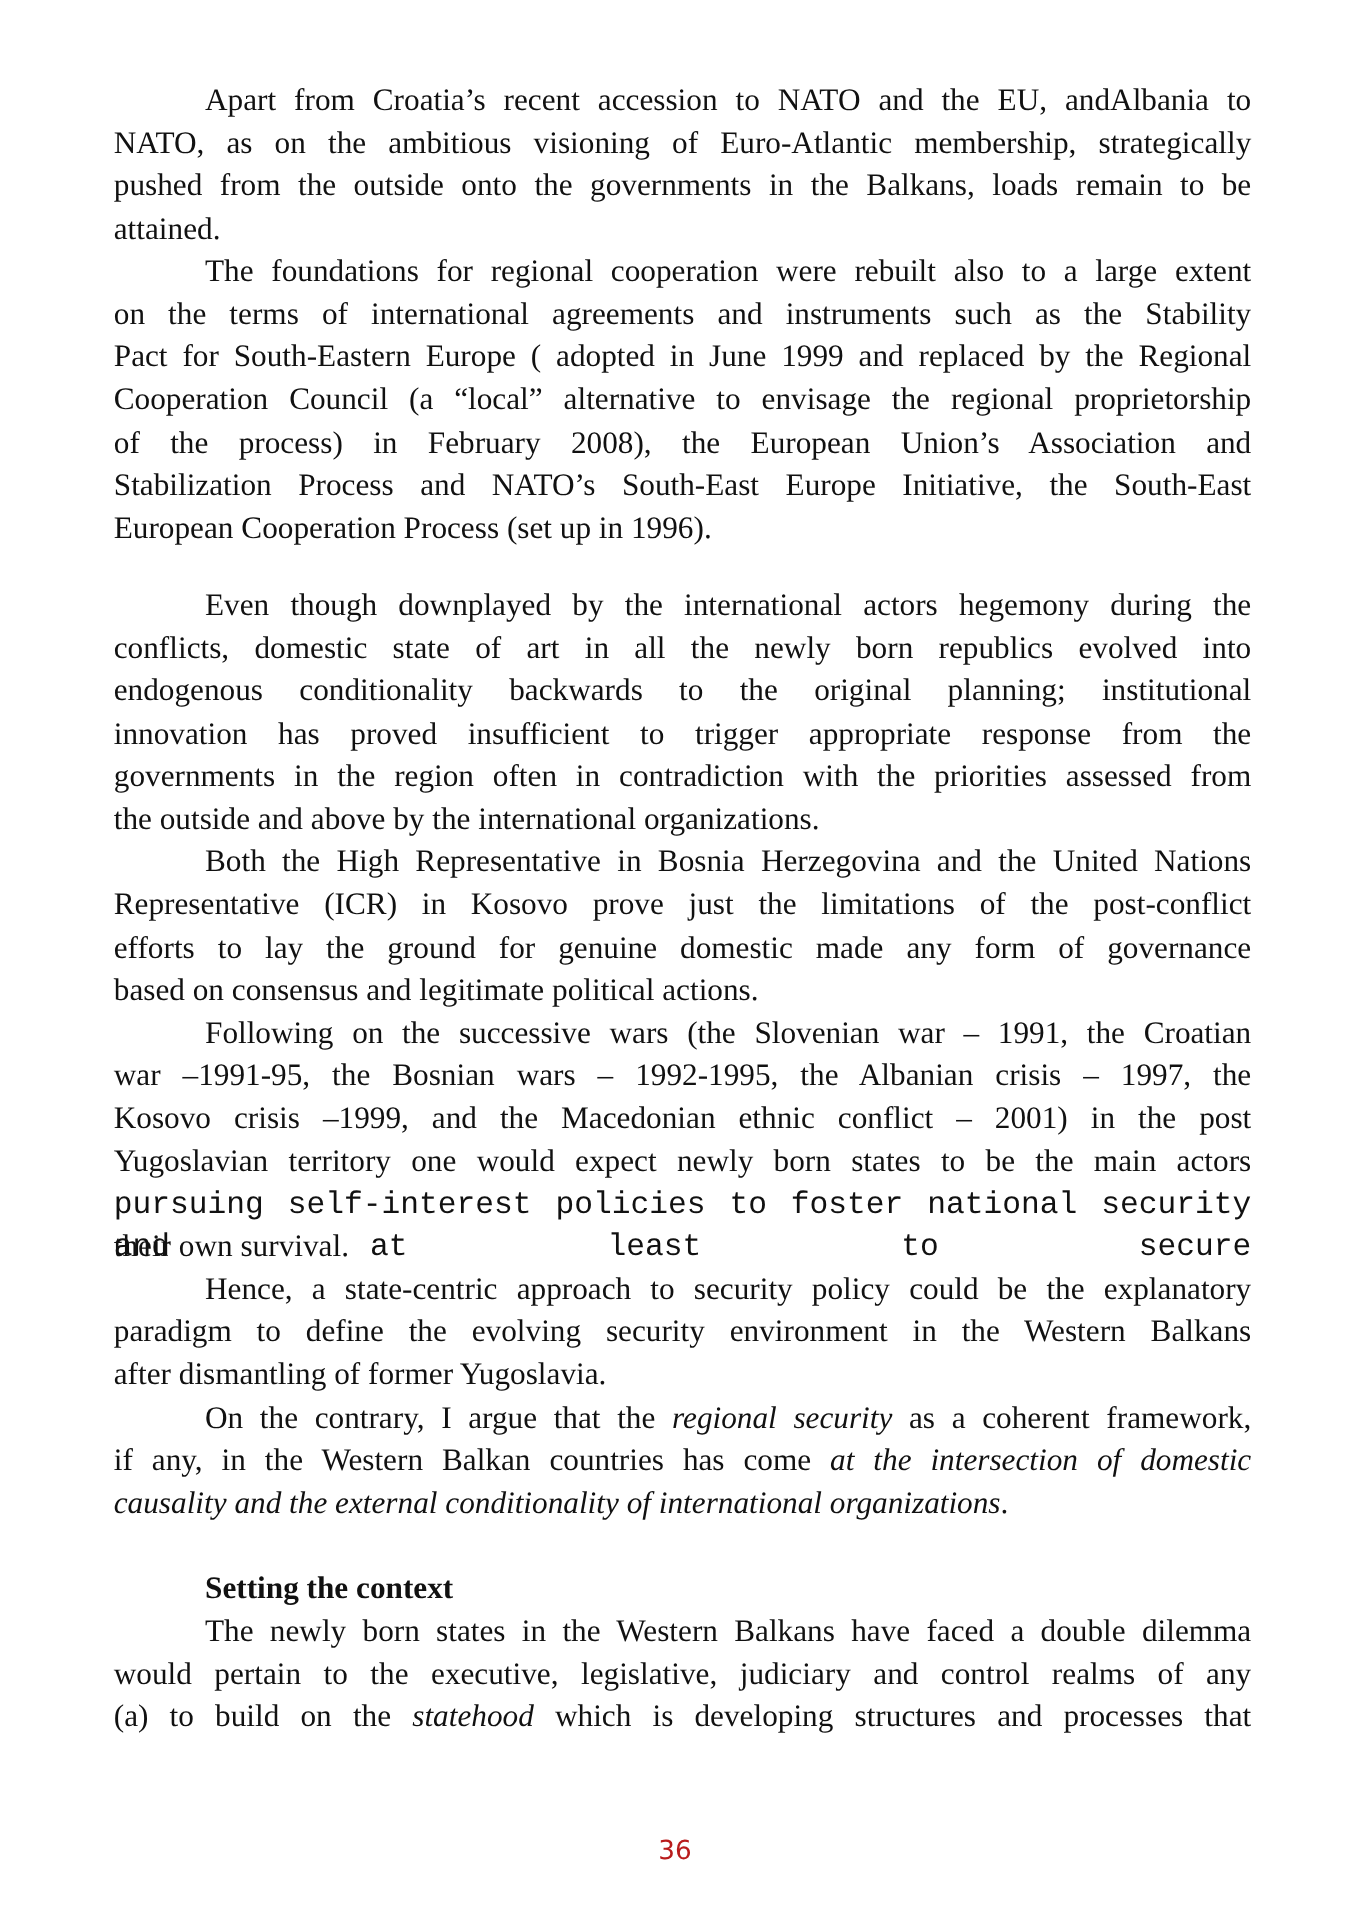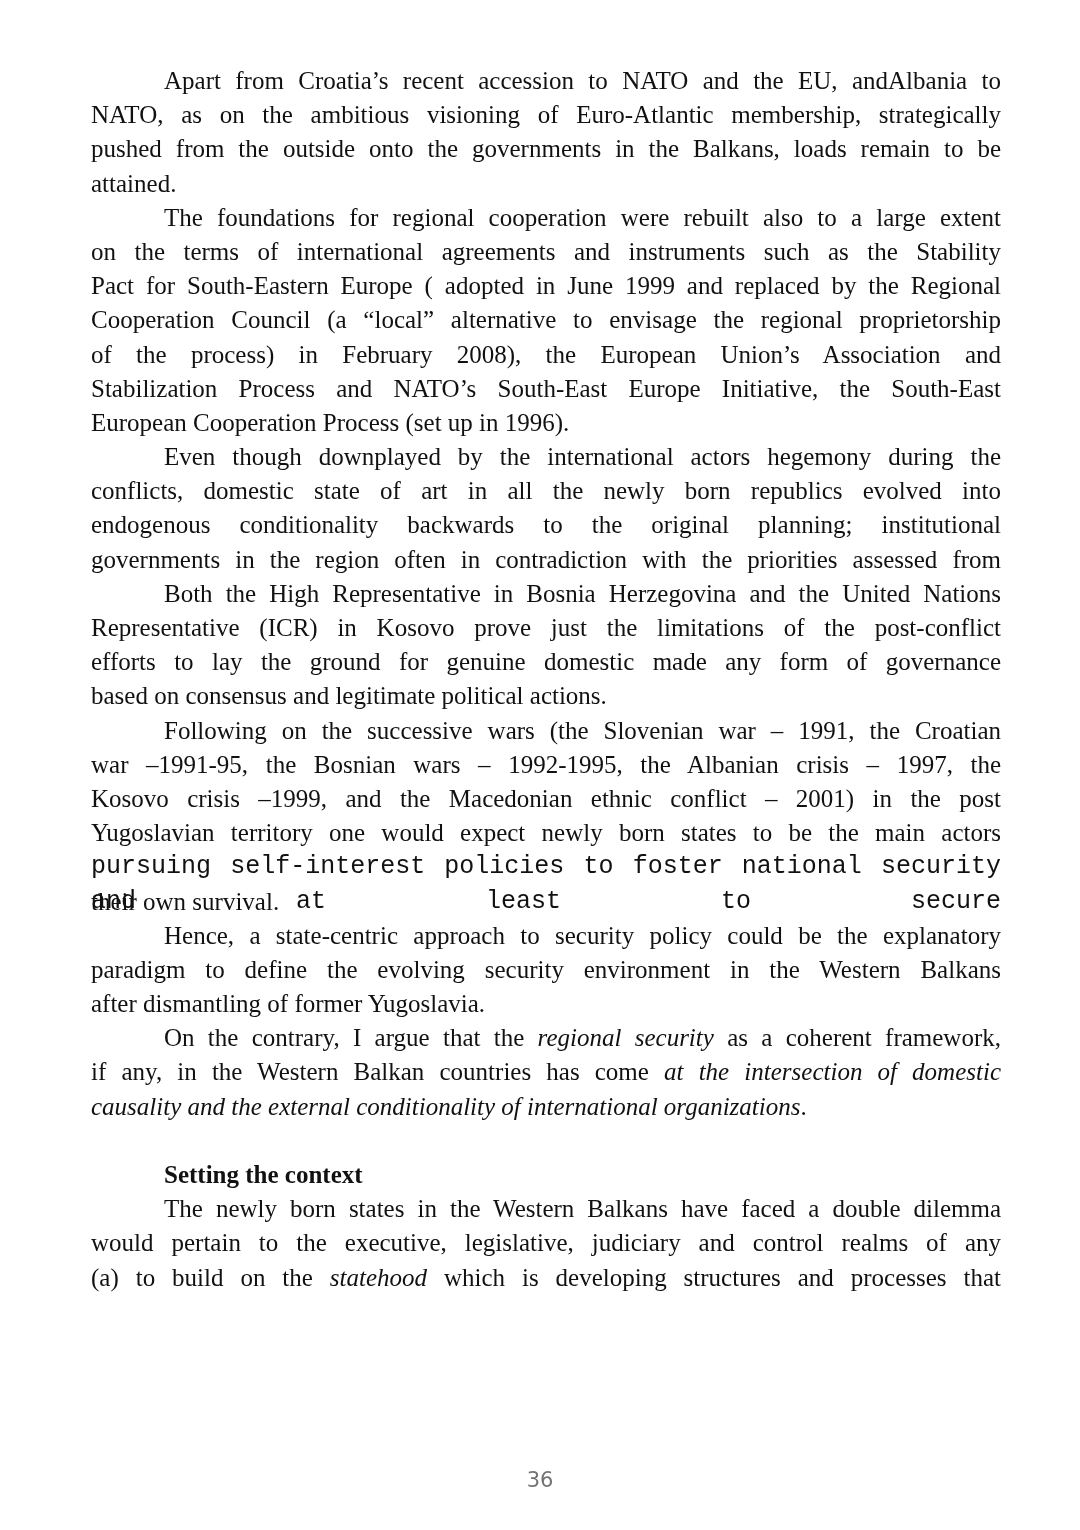--- a/index.html
+++ b/index.html
@@ -60,21 +60,21 @@
       font-style: italic;
     }
     .page-number {
       position: absolute;
       left: 0;
       width: 1080px;
       top: 1468px;
       text-align: center;
       font-family: "DejaVu Sans", "Liberation Sans", sans-serif;
       font-size: 21px;
-      color: #737373;
+      color: #b91c1c;
     }
   </style>
 </head>
 <body>
 
 <div class="page">
 
   <div class="para">
     <span class="line indent">
         <span class="line-inner" style="white-space: normal; display: block; width: 837px;">Apart from Croatia’s recent accession to NATO and the EU, andAlbania to</span>
@@ -105,31 +105,35 @@
         <span class="line-inner" style="white-space: normal; display: block; width: 910px;">of the process) in February 2008), the European Union’s Association and</span>
       </span>
     <span class="line">
         <span class="line-inner" style="white-space: normal; display: block; width: 910px;">Stabilization Process and NATO’s South-East Europe Initiative, the South-East</span>
       </span>
     <span class="line last"><span class="line-inner" style="white-space: nowrap; display: inline-block; width: auto;">European Cooperation Process (set up in 1996).</span></span>
   </div>
 
   <div class="para">
     <span class="line indent">
-        <span class="line-inner" style="white-space: normal; display: block; width: 837px;">Even though downplayed by the international actors hegemony during the</span>
+        <span class="line-inner" style="white-space: normal; display: block; width: 837px; margin-top: 28px;">Even though downplayed by the international actors hegemony during the</span>
       </span>
     <span class="line">
         <span class="line-inner" style="white-space: normal; display: block; width: 910px;">conflicts, domestic state of art in all the newly born republics evolved into</span>
       </span>
     <span class="line">
         <span class="line-inner" style="white-space: normal; display: block; width: 910px;">endogenous conditionality backwards to the original planning; institutional</span>
       </span>
     <span class="line">
+        <span class="line-inner" style="white-space: normal; display: block; width: 910px;">innovation has proved insufficient to trigger appropriate response from the</span>
+      </span>
+    <span class="line">
         <span class="line-inner" style="white-space: normal; display: block; width: 910px;">governments in the region often in contradiction with the priorities assessed from</span>
       </span>
+    <span class="line last"><span class="line-inner" style="white-space: nowrap; display: inline-block; width: auto;">the outside and above by the international organizations.</span></span>
   </div>
 
   <div class="para">
     <span class="line indent">
         <span class="line-inner" style="white-space: normal; display: block; width: 837px;">Both the High Representative in Bosnia Herzegovina and the United Nations</span>
       </span>
     <span class="line">
         <span class="line-inner" style="white-space: normal; display: block; width: 910px;">Representative (ICR) in Kosovo prove just the limitations of the post-conflict</span>
       </span>
     <span class="line">

